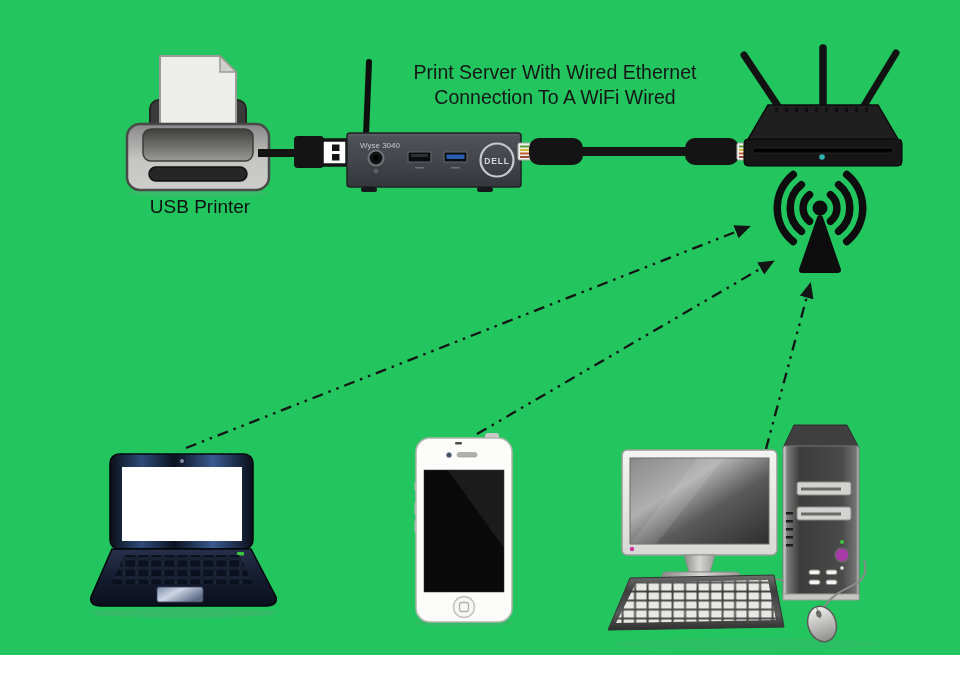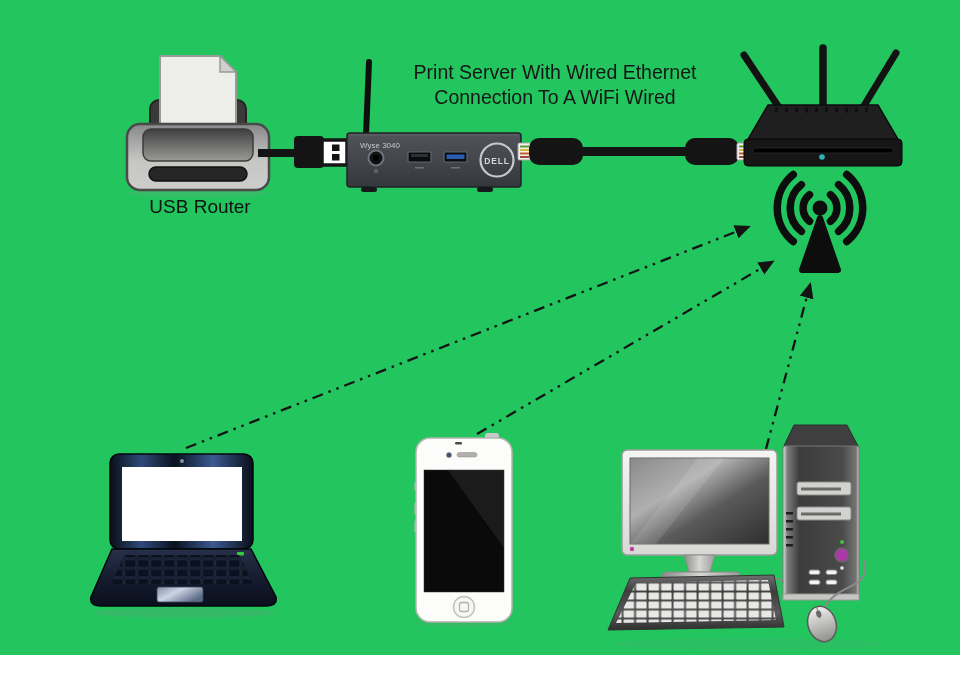--- a/index.html
+++ b/index.html
@@ -45,21 +45,21 @@
       </linearGradient>
     </defs>
     <ellipse cx="75" cy="151" rx="70" ry="4" fill="#999" opacity=".18"></ellipse>
     <rect x="27" y="58" width="96" height="40" rx="9" fill="#3a3a3a" stroke="#242424" stroke-width="2"></rect>
     <path d="M 37,14 L 97,14 L 113,30 L 113,90 L 37,90 Z" fill="#edede9" stroke="#9a9a96" stroke-width="2" stroke-linejoin="round"></path>
     <path d="M 97,14 L 97,30 L 113,30 Z" fill="#cfcfcb" stroke="#9a9a96" stroke-width="1.5"></path>
     <rect x="4" y="82" width="142" height="66" rx="13" fill="url(#prbody)" stroke="#4a4a48" stroke-width="2.5"></rect>
     <rect x="20" y="87" width="110" height="32" rx="8" fill="url(#prlid)" stroke="#3c3c3a" stroke-width="1.5"></rect>
     <rect x="26" y="125" width="98" height="14" rx="7" fill="#262626" stroke="#111" stroke-width="1.5"></rect>
   </svg>
-  <div id="printer-label" class="abs">USB Router</div>
+  <div id="printer-label" class="abs">USB Printer</div>
 
   <svg class="abs" style="left:258px;top:133px" width="92" height="38" viewBox="0 0 92 38">
     <rect x="0" y="16" width="42" height="8" fill="#141414"></rect>
     <rect x="36" y="3" width="30" height="32" rx="4" fill="#141414"></rect>
     <rect x="64" y="7" width="25" height="25" fill="#fff" stroke="#141414" stroke-width="3.5"></rect>
     <rect x="74" y="11.5" width="7.5" height="6.5" fill="#141414"></rect>
     <rect x="74" y="21" width="7.5" height="6.5" fill="#141414"></rect>
   </svg>
 
   <svg class="abs" style="left:345px;top:58px" width="182" height="136" viewBox="0 0 182 136">

